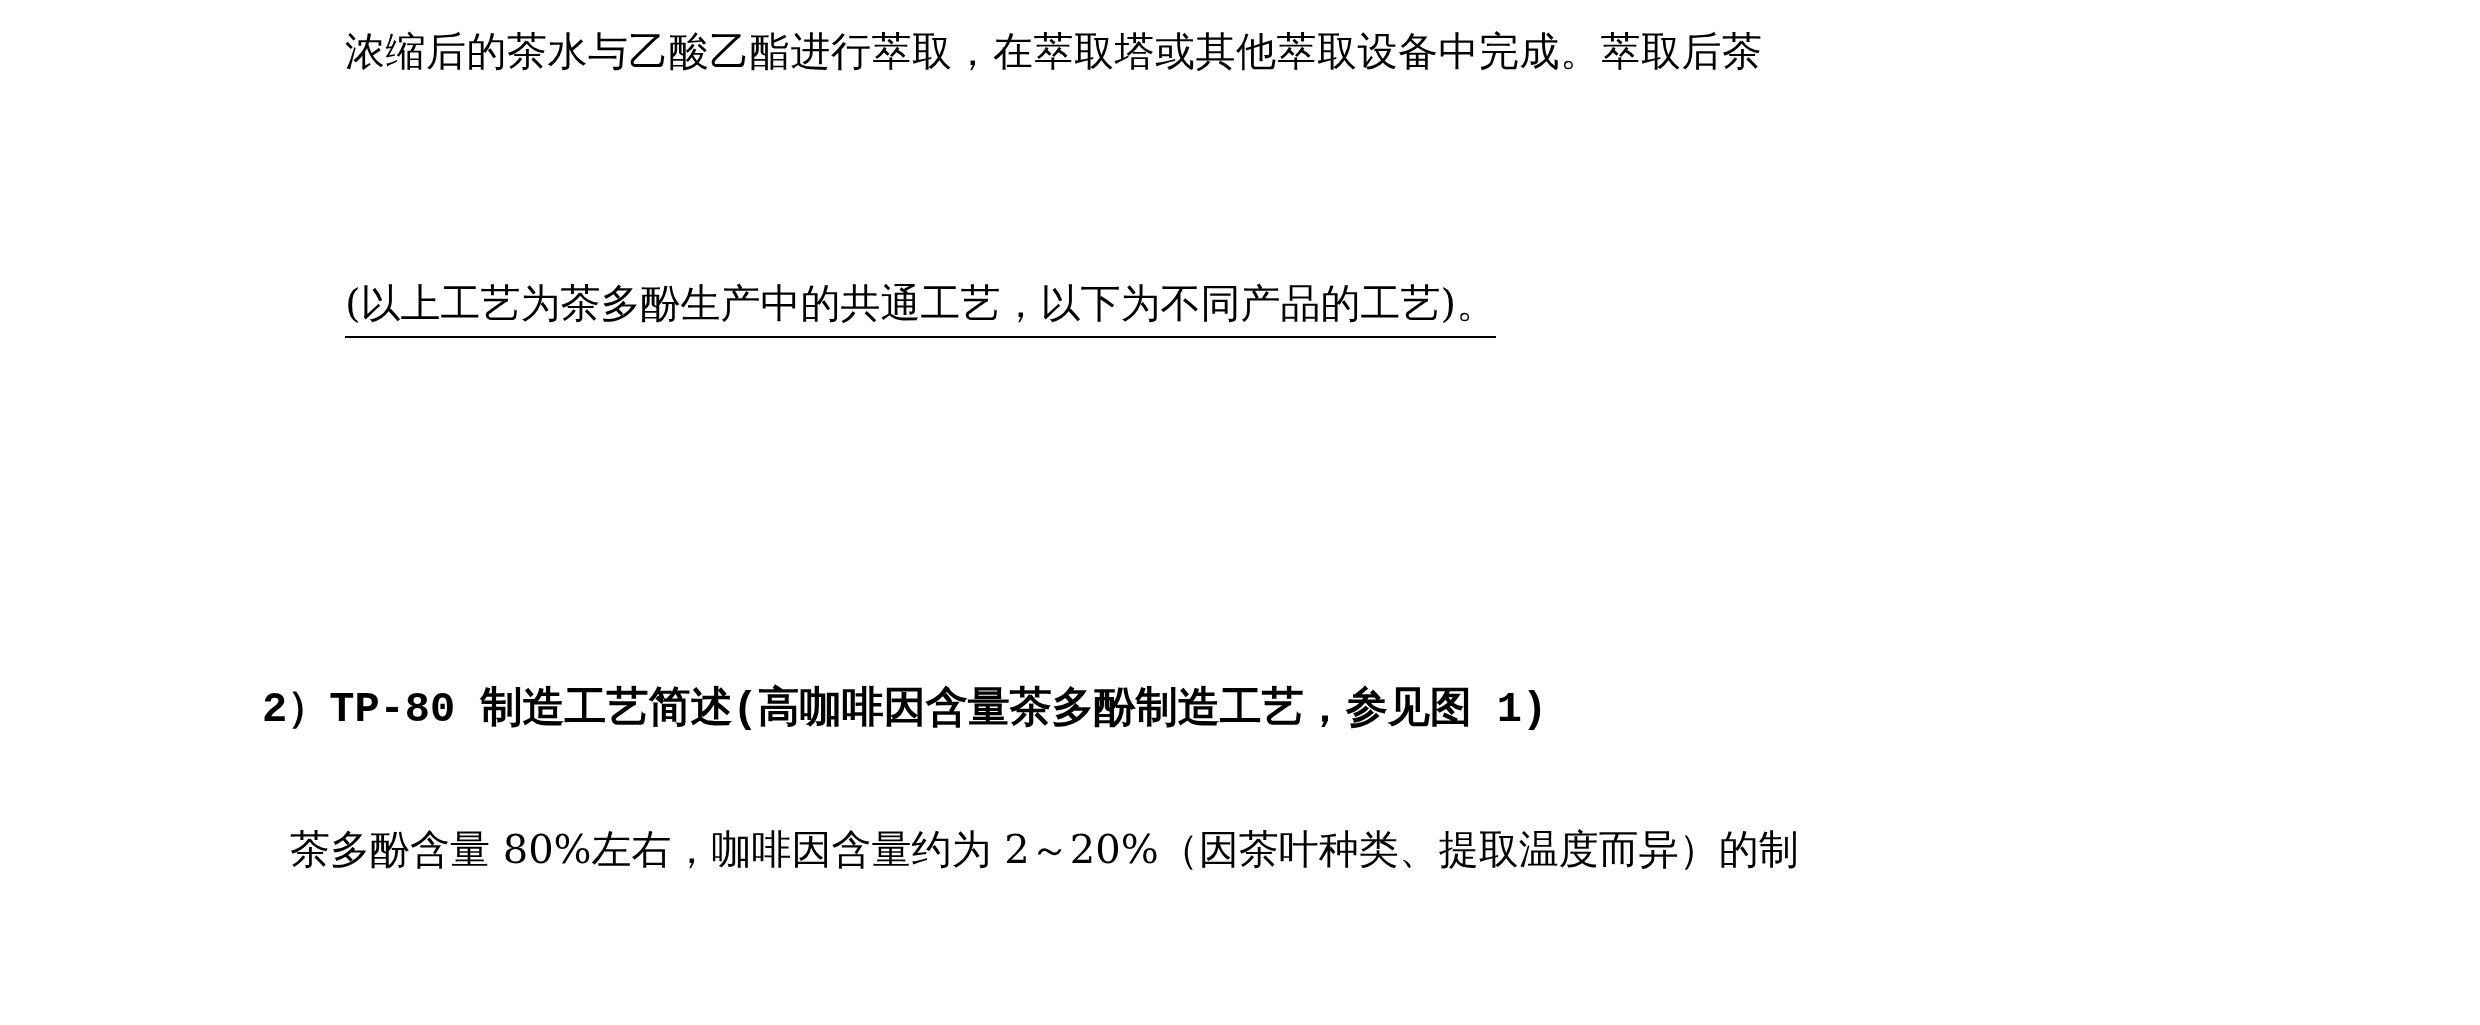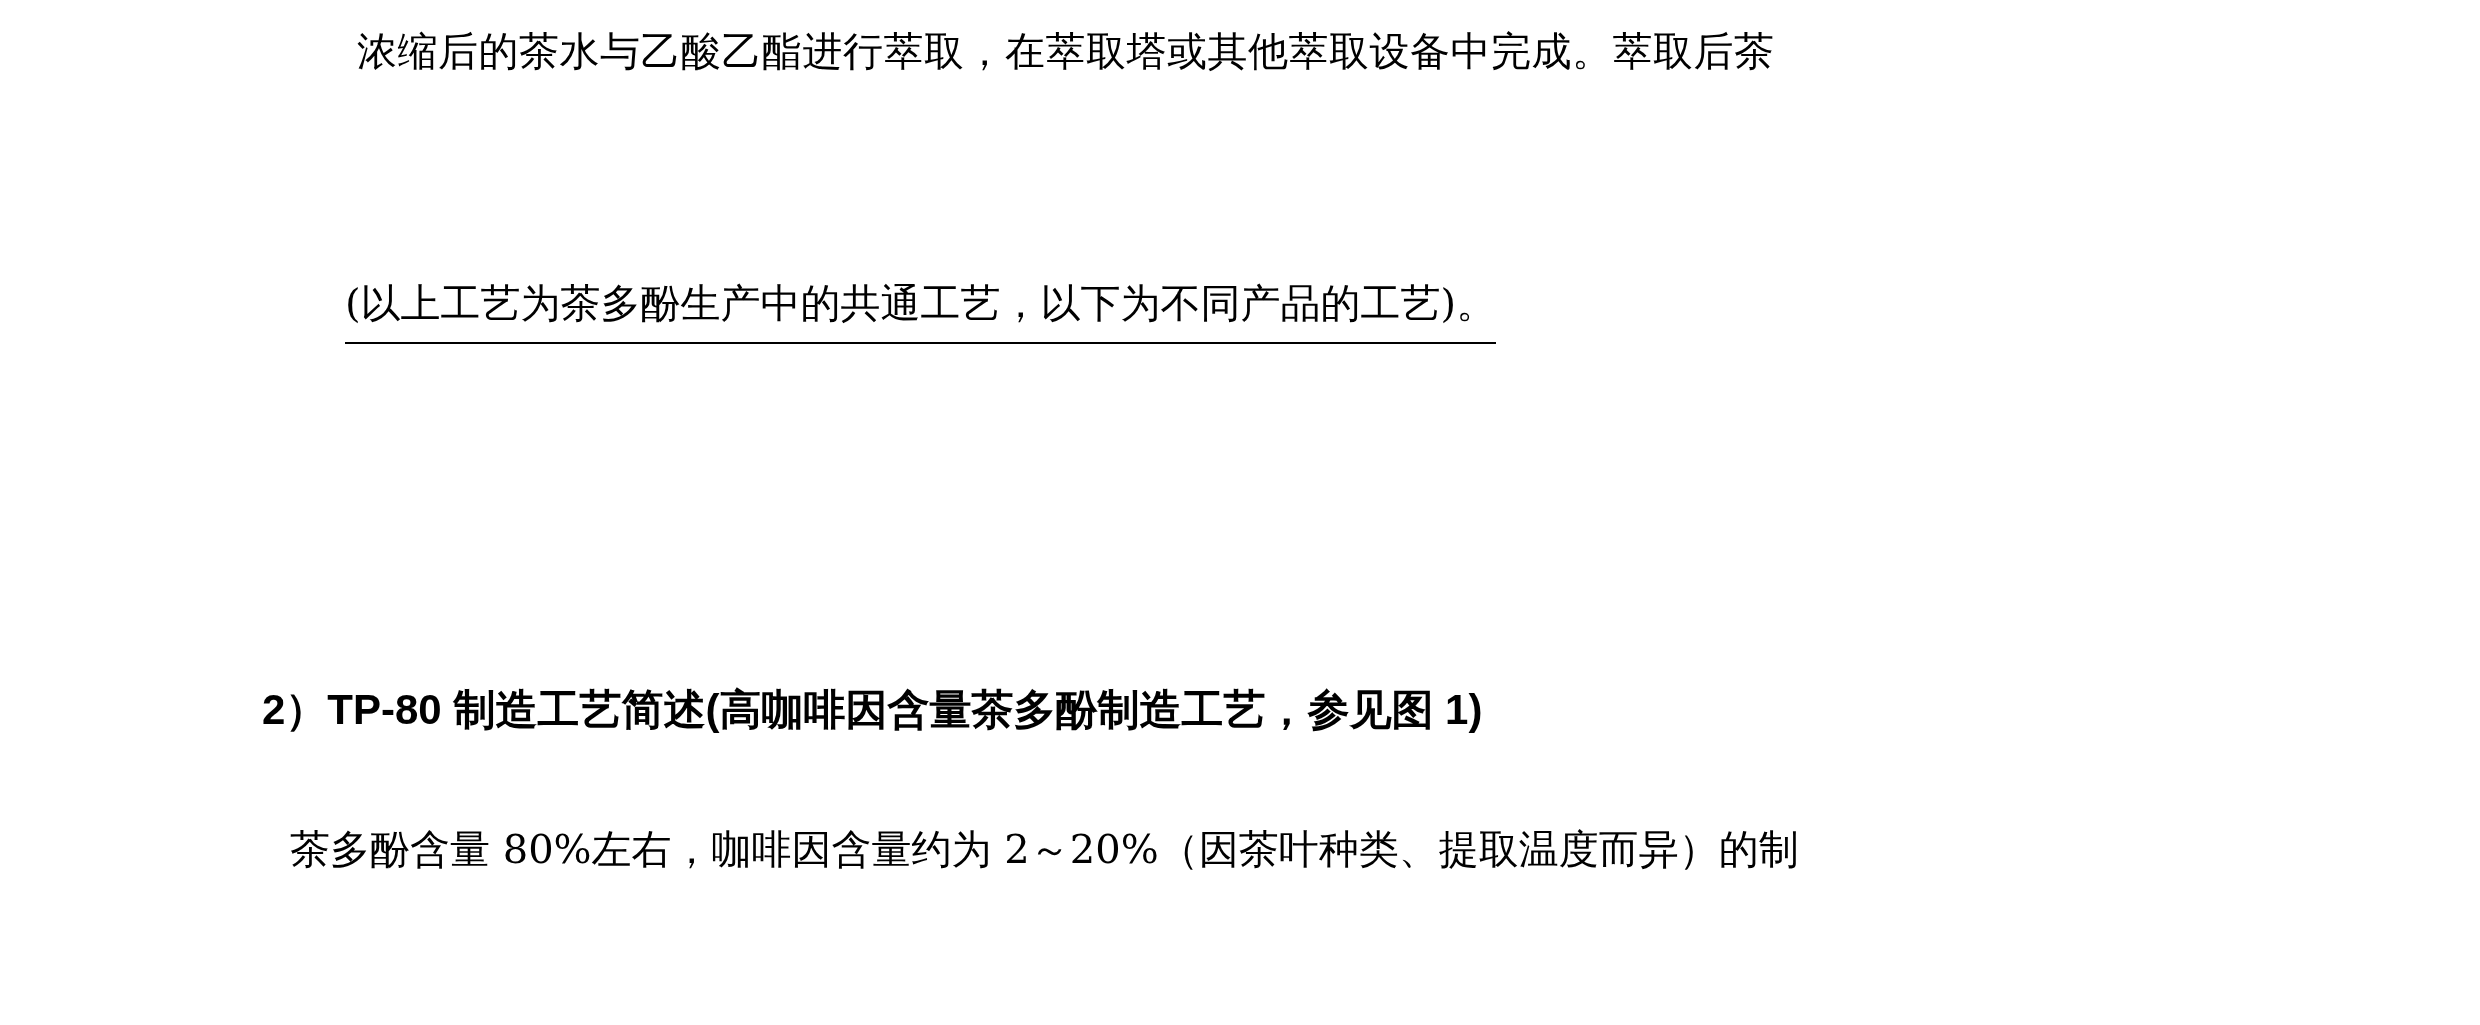--- a/index.html
+++ b/index.html
@@ -28,47 +28,46 @@
     top: 12px;
     width: 1940px;
   }
   .para-line {
     font-size: 40px;
     line-height: 78px;
     letter-spacing: 0.5px;
     white-space: nowrap;
     font-family: "DejaVu Serif", "Liberation Serif", serif;
     font-weight: 400;
-    margin-left: 12px;
   }
 
   
   .note-line {
     position: absolute;
     left: 345px;
     top: 272px;
     font-size: 40px;
     line-height: 62px;
     white-space: nowrap;
     font-family: "DejaVu Serif", "Liberation Serif", serif;
     border-bottom: 2px solid #000;
-    padding-bottom: 8px;
+    padding-bottom: 2px;
     display: inline-block;
   }
 
   
   .heading {
     position: absolute;
     left: 262px;
     top: 680px;
     font-size: 42px;
     line-height: 60px;
     white-space: nowrap;
     font-weight: 700;
-    font-family: Liberation Sans, sans-serif;
+    font-family: Liberation Mono, monospace;
     letter-spacing: 0px;
   }
 
   
   .para2-l1 {
     position: absolute;
     left: 290px;
     top: 810px;
     font-size: 40px;
     line-height: 78px;

